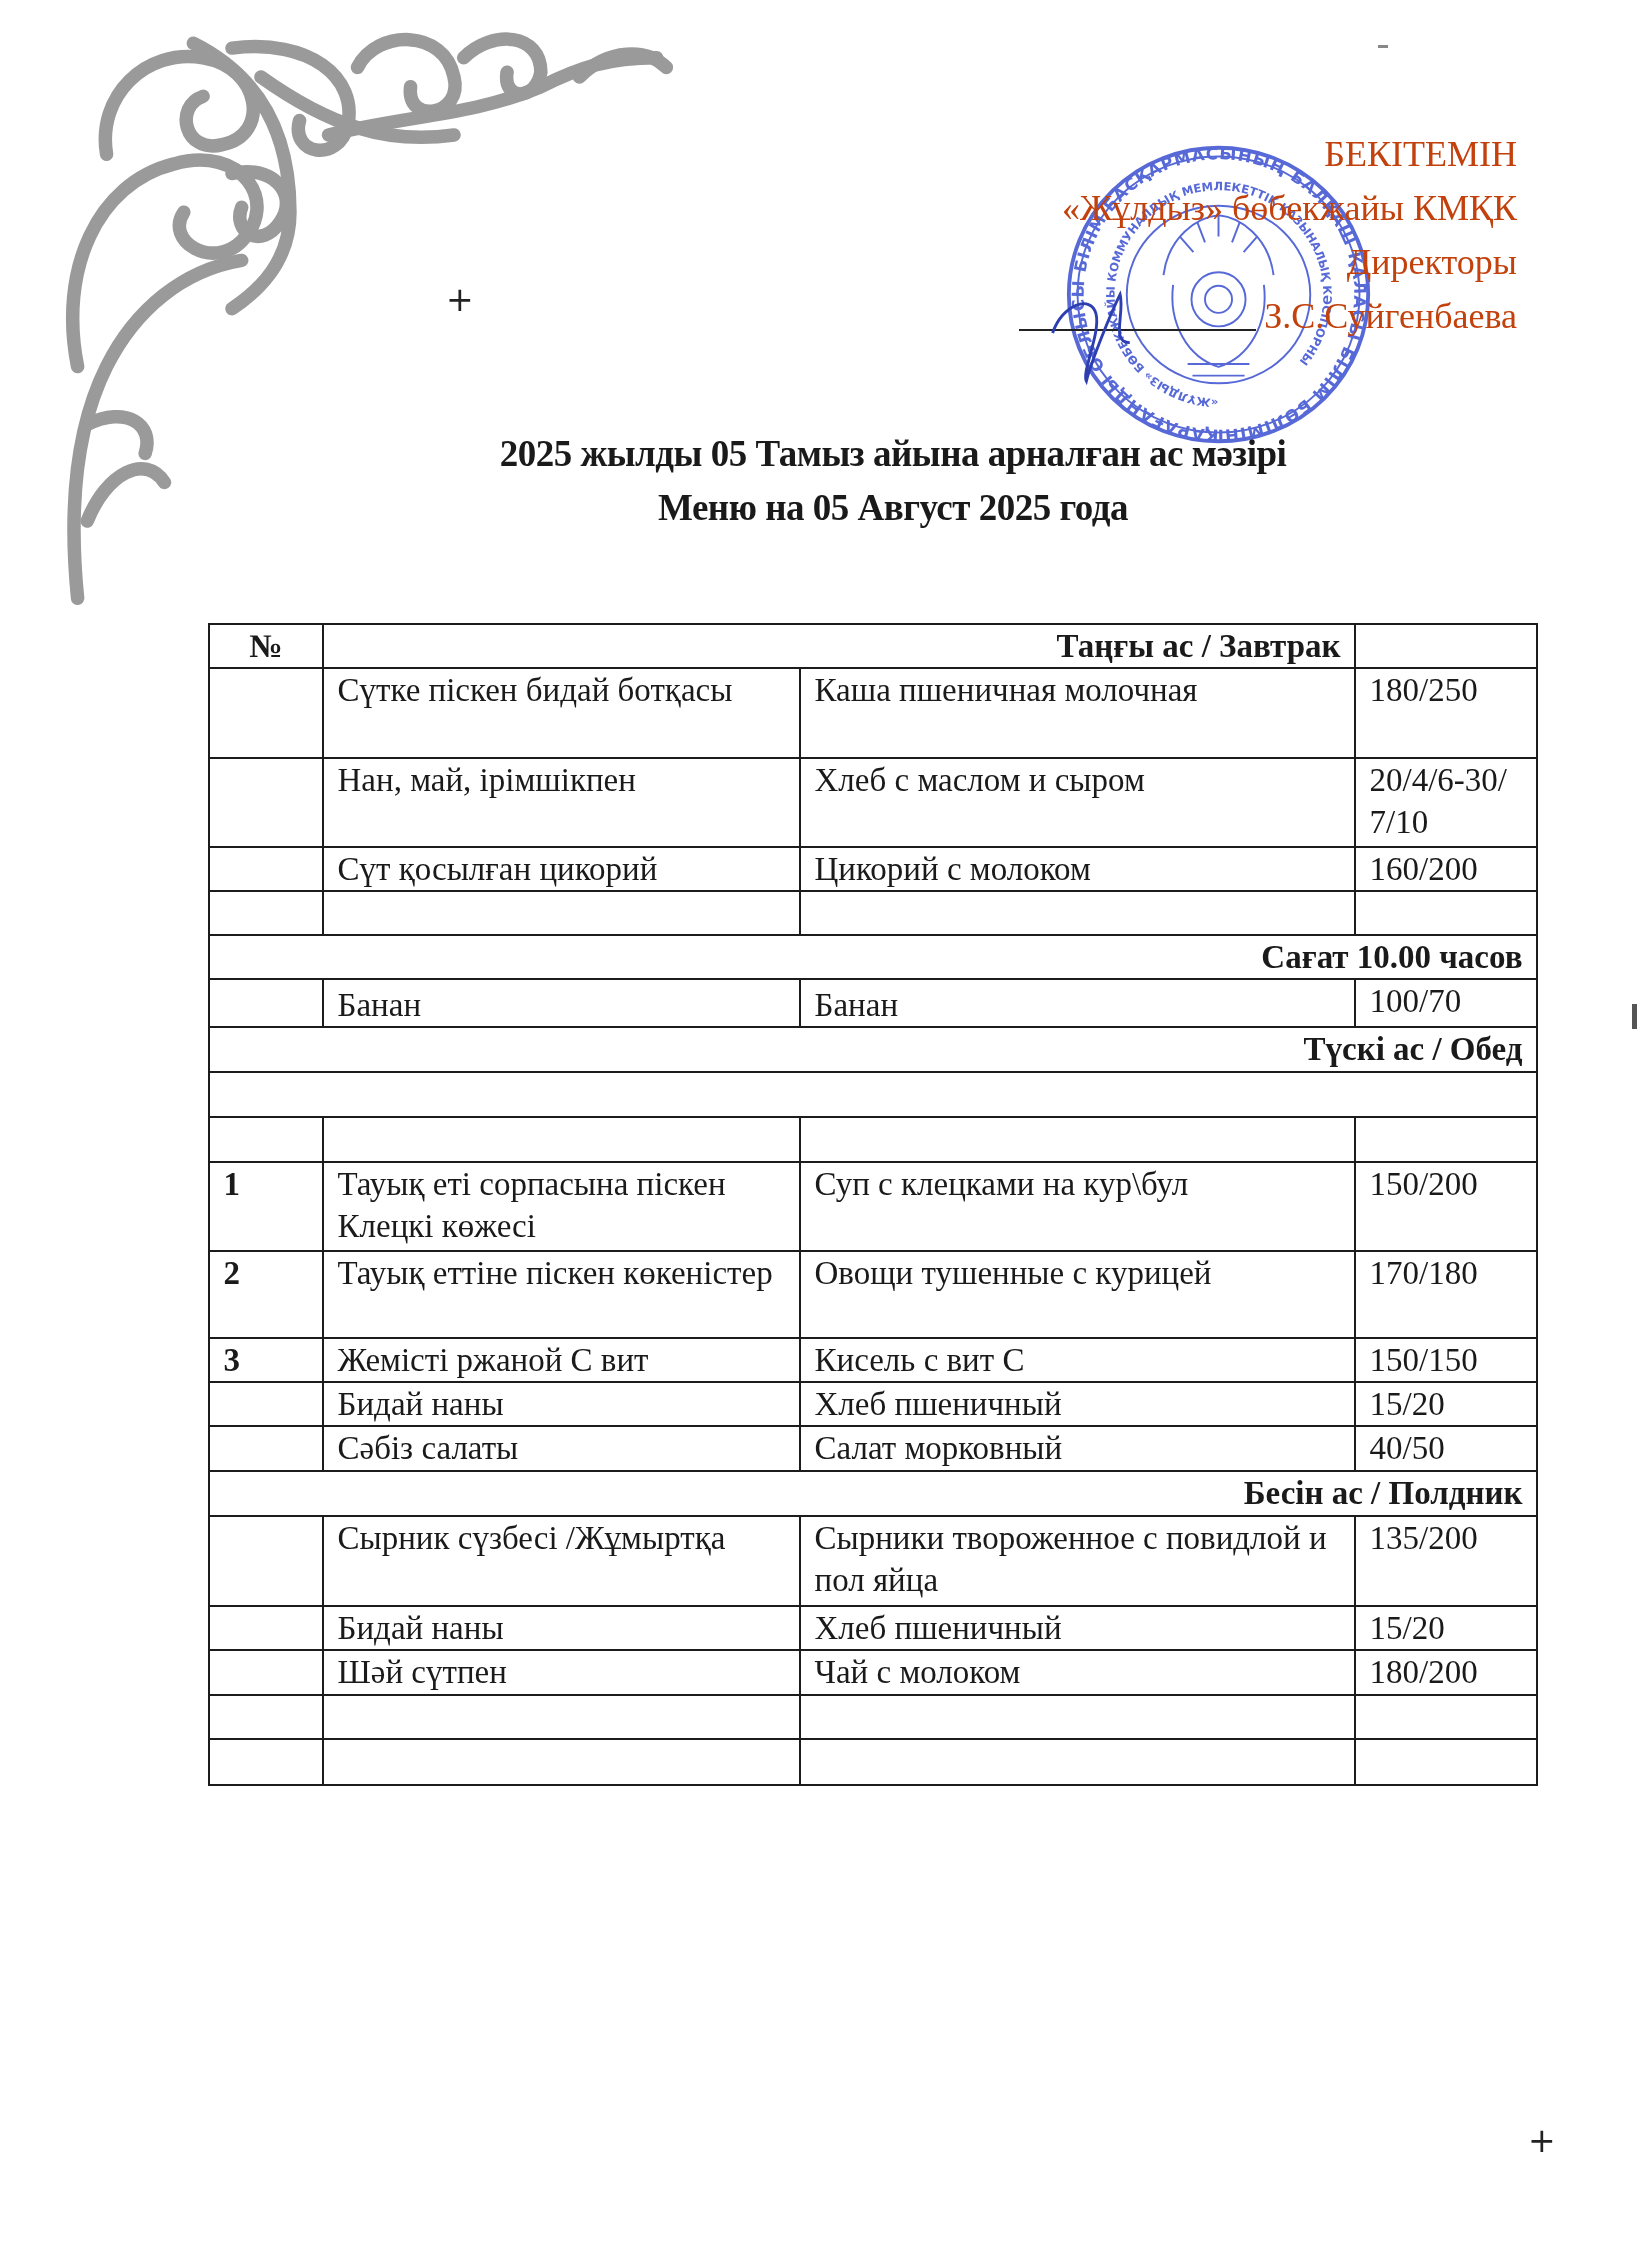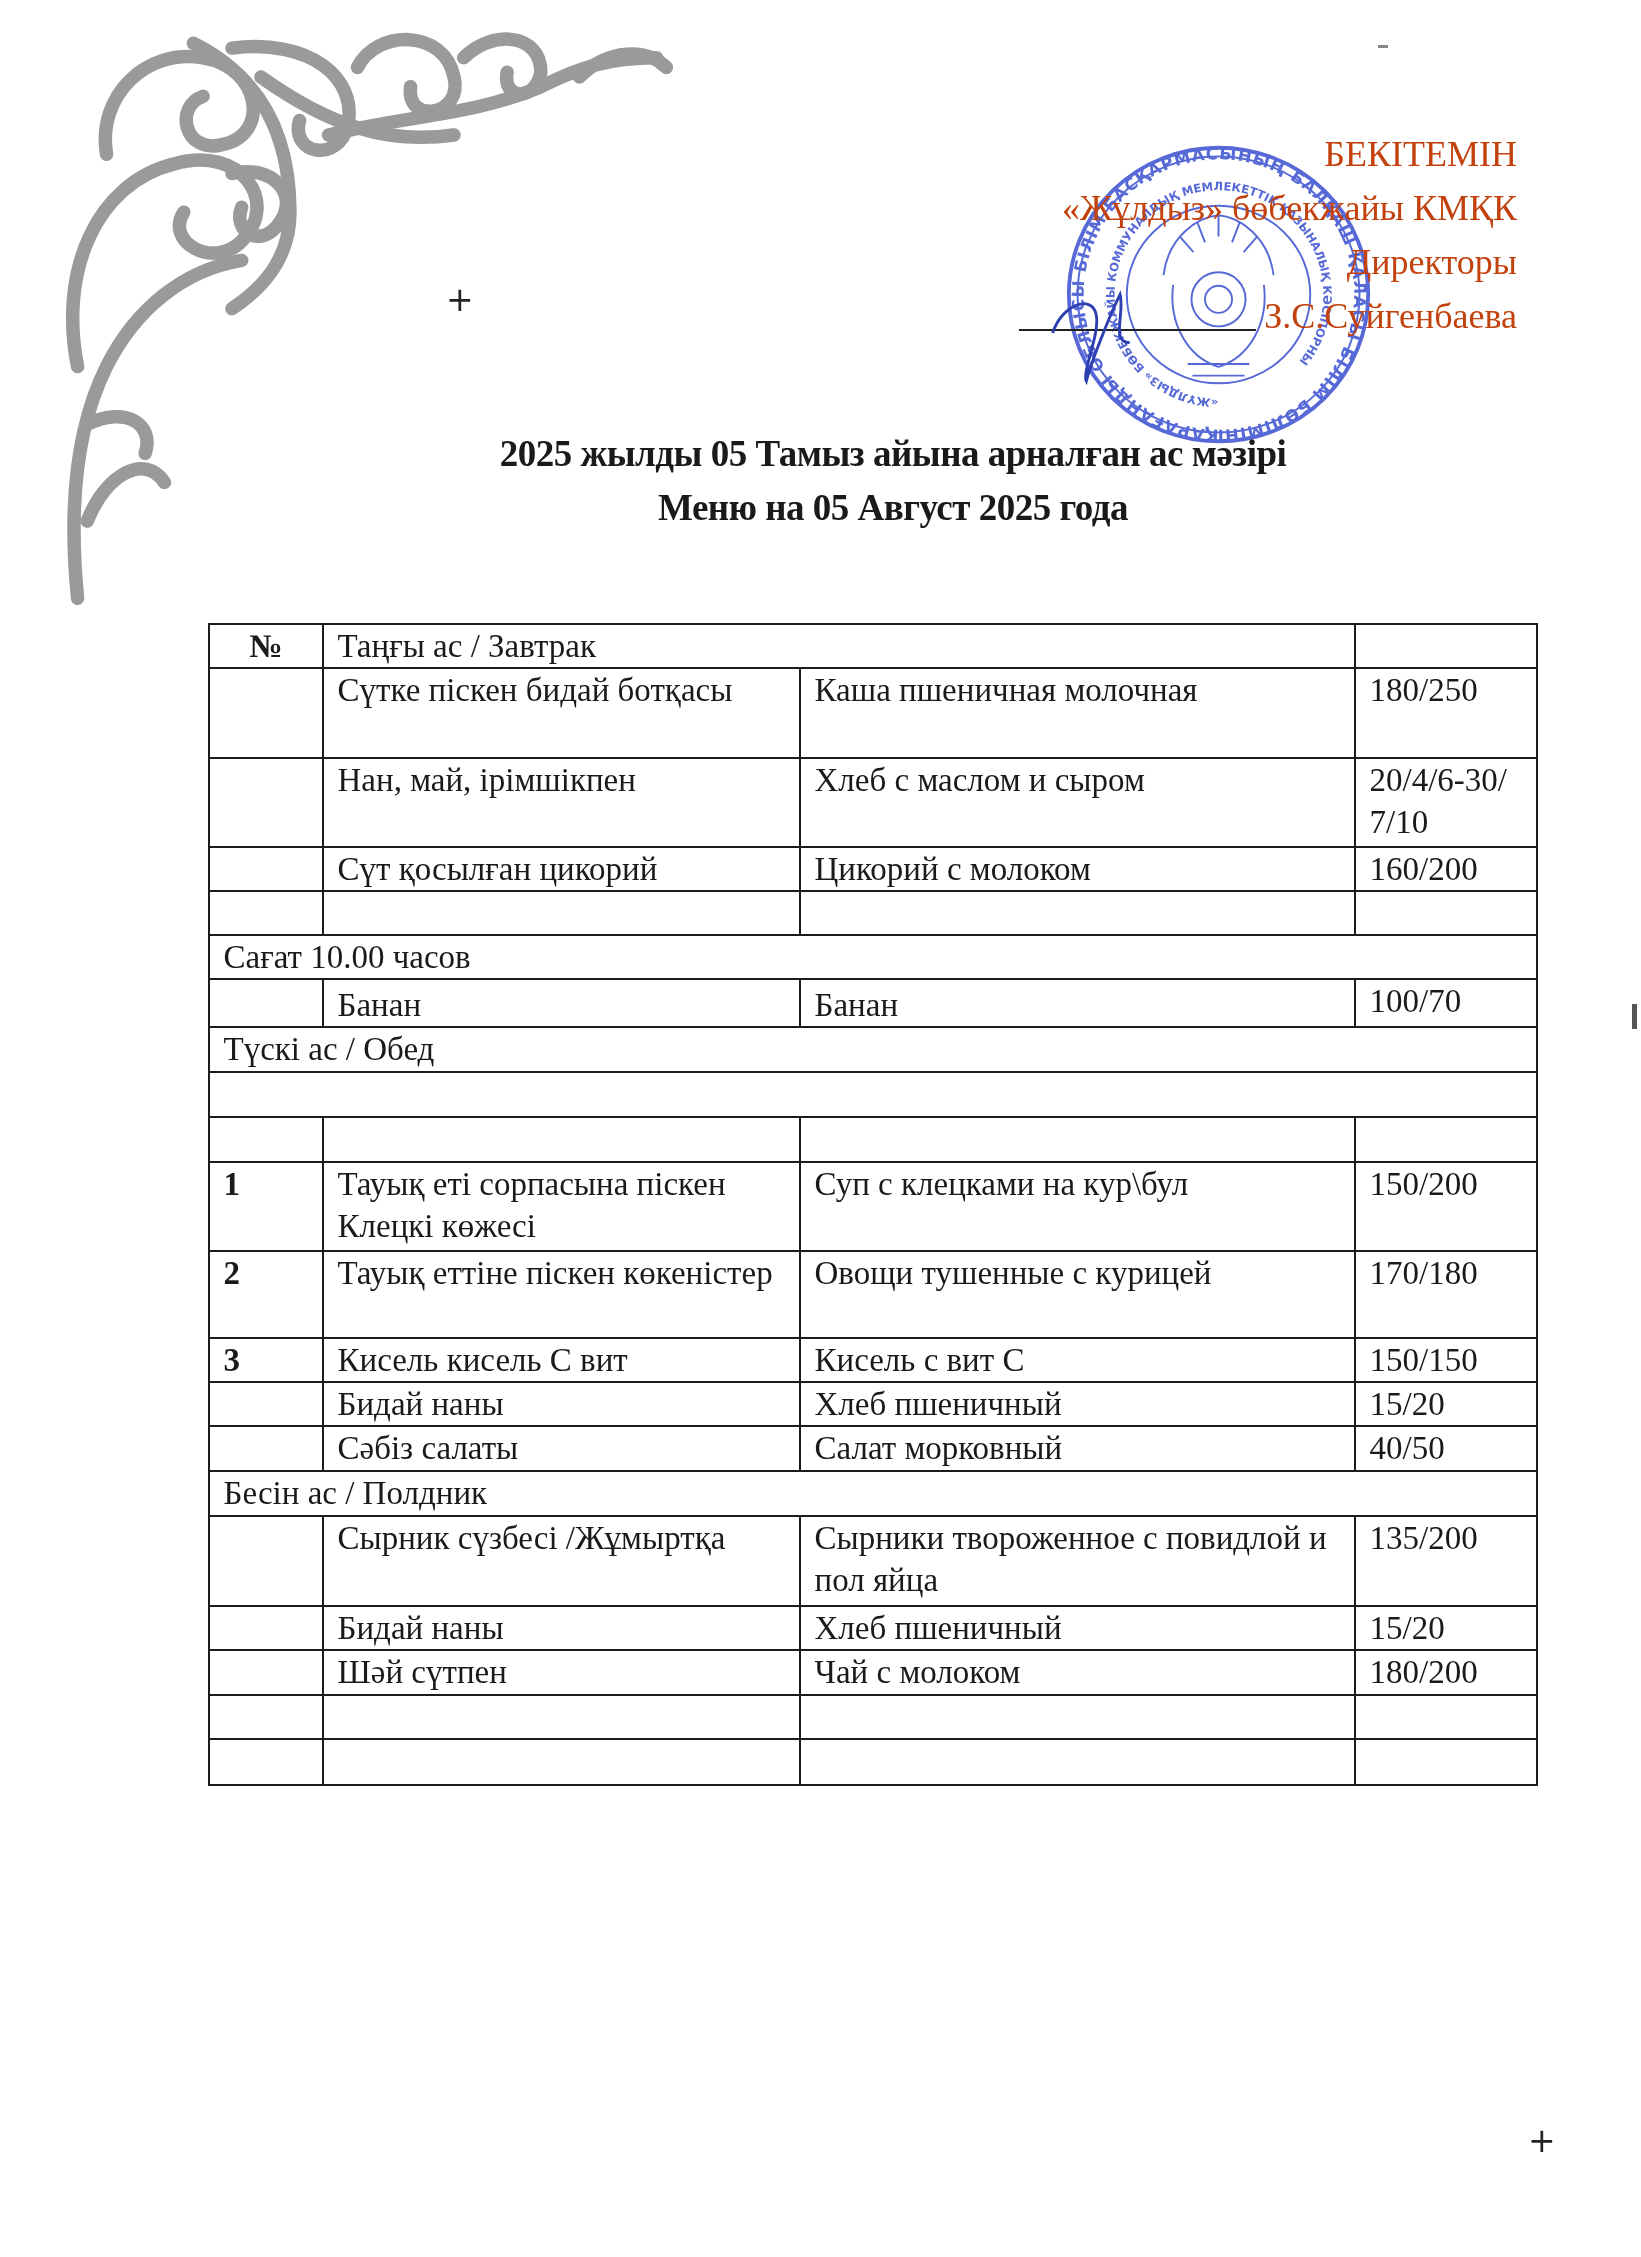--- a/index.html
+++ b/index.html
@@ -23,21 +23,21 @@
   table.menu {
     position: absolute; left: 208px; top: 623px; width: 1328px;
     border-collapse: collapse; table-layout: fixed; font-size: 33px;
   }
   table.menu td {
     border: 2.4px solid #1c1c1c; padding: 0 13.5px; vertical-align: top; line-height: 42px;
   }
   col.c1 { width: 114px; } col.c2 { width: 477px; } col.c3 { width: 555px; } col.c4 { width: 182px; }
   td.num { font-weight: bold; padding-left: 19.3px; }
   td.qty { text-align: left; padding-right: 21px; }
-  td.section { text-align: left; font-weight: normal; font-size: 33px; }
+  td.section { text-align: right; font-weight: bold; font-size: 33px; }
   td.hdrnum { text-align: center; font-weight: bold; }
   .mark { position: absolute; background: #888; }
 </style>
 </head>
 <body>
 
 <svg class="ornament" viewBox="0 0 660 610" fill="none" stroke="#7a7a7a" stroke-linecap="round">
   <g stroke-width="14" stroke="#9a9a9a">
     <path d="M40 600 C 30 500, 40 420, 70 360 C 100 300, 150 260, 210 250"></path>
     <path d="M40 360 C 20 260, 60 170, 140 150 C 210 130, 250 190, 210 230 C 180 260, 130 230, 150 200"></path>
@@ -163,21 +163,21 @@
       <td class="qty">150/200</td>
     </tr>
     <tr style="height:87px">
       <td class="num">2</td>
       <td> Тауық еттіне піскен көкеністер</td>
       <td>Овощи тушенные с курицей</td>
       <td class="qty">170/180</td>
     </tr>
     <tr style="height:44px">
       <td class="num">3</td>
-      <td> Кисель кисель С вит</td>
+      <td> Жемісті ржаной С вит</td>
       <td>Кисель  с вит С</td>
       <td class="qty">150/150</td>
     </tr>
     <tr style="height:43px">
       <td class="num"></td>
       <td>Бидай наны</td>
       <td>Хлеб пшеничный</td>
       <td class="qty">15/20</td>
     </tr>
     <tr style="height:45px">

